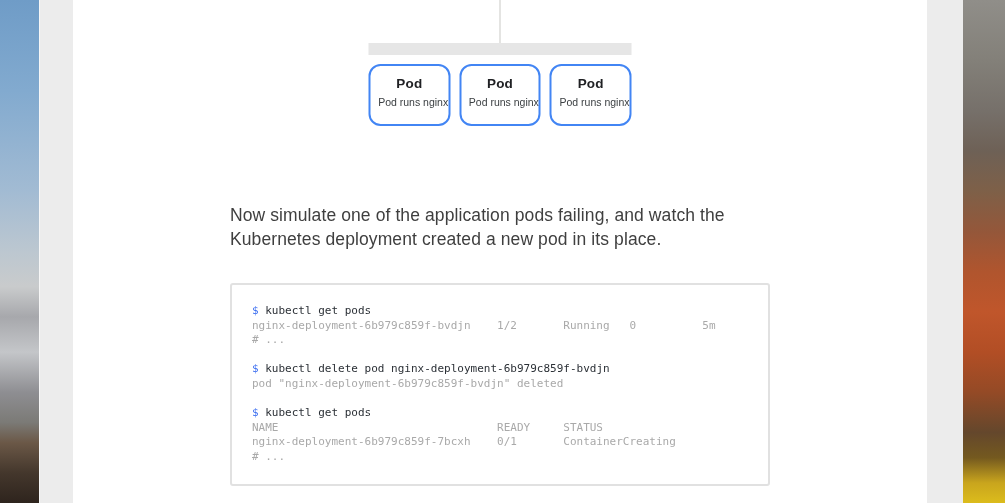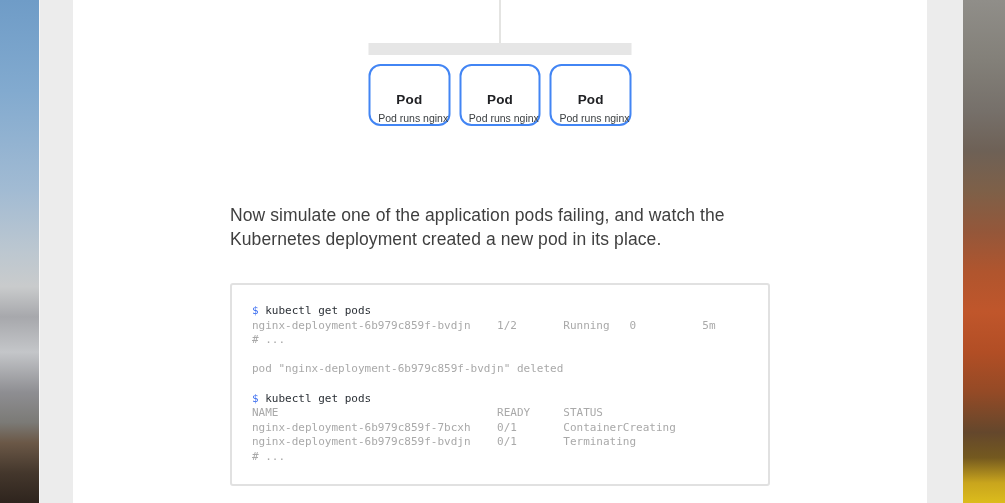--- a/index.html
+++ b/index.html
@@ -43,21 +43,21 @@
     position:absolute; left:50%; top:43px; transform:translateX(-50%);
     width:263px; height:12px; background:#e6e6e6;
   }
   .pods-row {
     position:absolute; left:50%; top:64px; transform:translateX(-50%);
     width:263px; display:flex; gap:9px;
   }
   .pod-card {
     flex:1; height:62px; box-sizing:border-box; background:#fff;
     border:2px solid #4285f4; border-radius:12px; text-align:center;
-    padding-top:26px;
+    padding-top:10px;
   }
   .pod-title { font-size:13.5px; font-weight:bold; color:#202124; letter-spacing:.2px; }
   .pod-sub   { font-size:10.5px; color:#3c4043; margin-top:5px;text-align:right; }
 
   
   .paragraph {
     margin-top:75px; font-size:17.5px; line-height:24px; color:#3f3f3f;
     letter-spacing:.1px;
   }
 
@@ -104,25 +104,25 @@
       </div>
 
       <p class="paragraph">Now simulate one of the application pods failing, and watch the Kubernetes deployment created a new pod in its place.</p>
 
       <div class="code-block">
         <div>
             <div class="tl command"><span class="prompt">$</span><span class="cmd"> kubectl get pods</span></div>
             <div class="tl output">nginx-deployment-6b979c859f-bvdjn    1/2       Running   0          5m</div>
             <div class="tl output"># ...</div>
             <div class="tl blank">&nbsp;</div>
+            <div class="tl command"><span class="prompt">$</span><span class="cmd"> kubectl delete pod nginx-deployment-6b979c859f-bvdjn</span></div>
             <div class="tl output">pod "nginx-deployment-6b979c859f-bvdjn" deleted</div>
             <div class="tl blank">&nbsp;</div>
             <div class="tl command"><span class="prompt">$</span><span class="cmd"> kubectl get pods</span></div>
             <div class="tl output">NAME                                 READY     STATUS</div>
             <div class="tl output">nginx-deployment-6b979c859f-7bcxh    0/1       ContainerCreating</div>
-            <div class="tl output">nginx-deployment-6b979c859f-bvdjn    0/1       Terminating</div>
             <div class="tl output"># ...</div>
           </div>
       </div>
 
     </div>
   </div>
 </div>
 
 </body></html>

